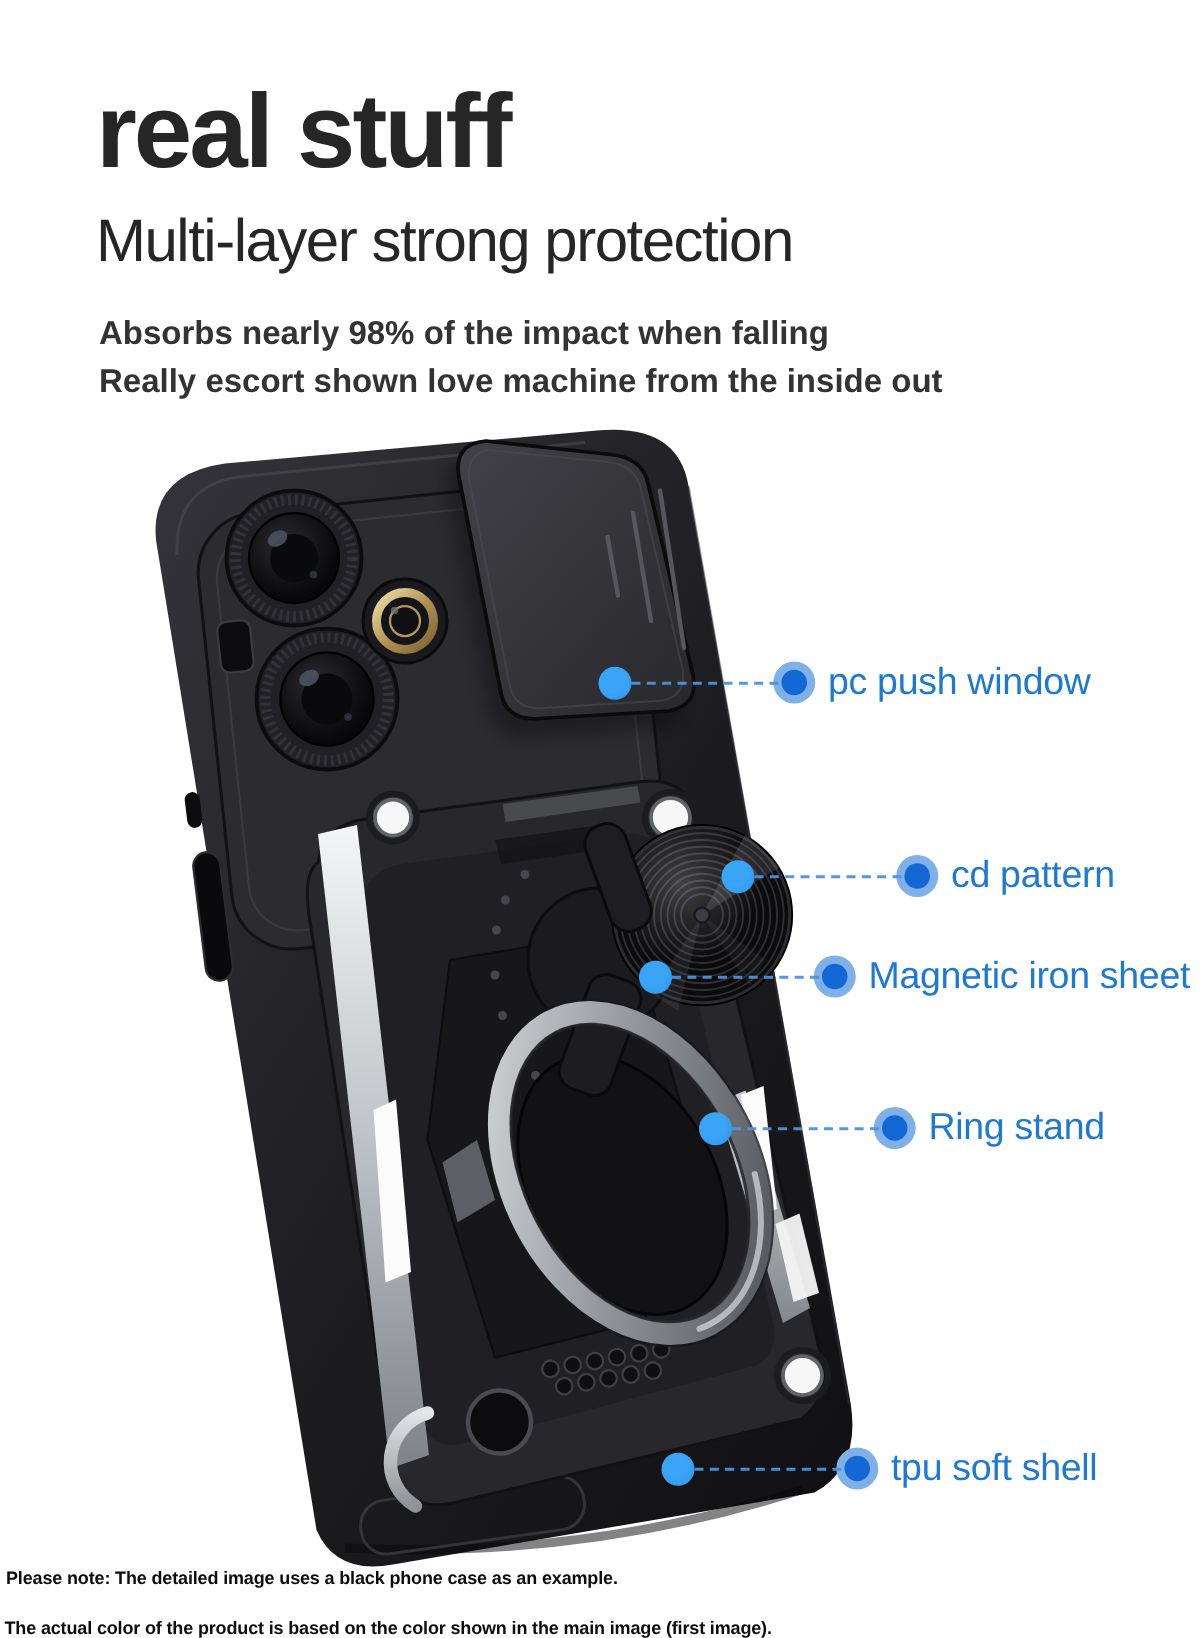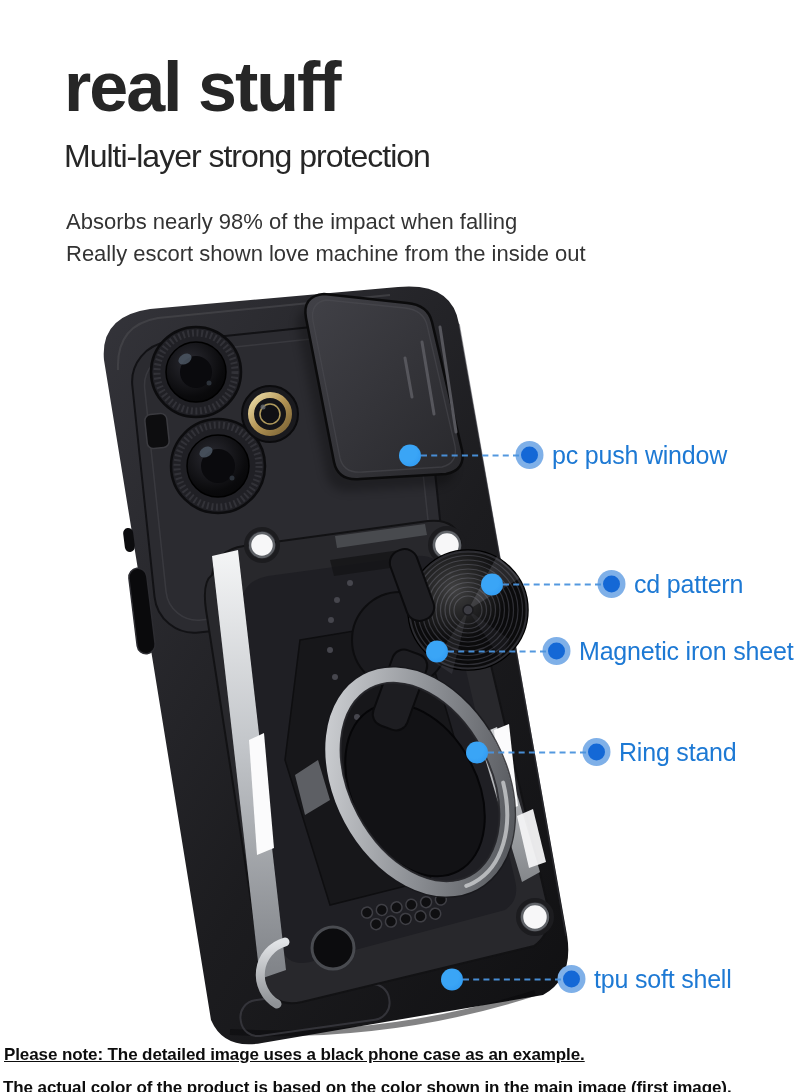--- a/index.html
+++ b/index.html
@@ -10,25 +10,25 @@
   }
   .stage{position:absolute;inset:0;width:800px;height:1092px;}
   
   .title{
     position:absolute;left:64px;top:52px;margin:0;
     font-size:70px;font-weight:800;letter-spacing:-2px;line-height:1;
     color:var(--title-color,#262626);
   }
   .subtitle{
     position:absolute;left:64px;top:138px;margin:0;
-    font-size:32px;font-weight:400;letter-spacing:-1px;line-height:1.15;
+    font-size:40px;font-weight:400;letter-spacing:-1px;line-height:1.15;
     color:var(--title-color,#2b2b2b);
   }
   .desc{position:absolute;left:66px;top:206px;}
-  .desc p{margin:0;font-size:22px;line-height:32px;font-weight:400;color:var(--body-color,#333);}
+  .desc p{margin:0;font-size:22px;line-height:32px;font-weight:700;color:var(--body-color,#333);}
   
   .render{position:absolute;left:0;top:0;z-index:1;}
   
   .callout{
     position:absolute;display:flex;align-items:center;z-index:2;
     transform:translateY(-50%);white-space:nowrap;
   }
   .adot{
     width:22px;height:22px;border-radius:50%;flex:0 0 auto;
     background:radial-gradient(circle at 40% 38%, #3aa5f6 0 45%, var(--anchor-dot,#2b95f0) 100%);
@@ -42,22 +42,22 @@
     background:var(--dot-core,#1468d6);
     box-shadow:0 0 0 5.5px var(--dot-halo,rgba(127,176,232,.75));
     margin-left:2px;
   }
   .clabel{
     margin-left:14px;font-size:25px;letter-spacing:-.2px;
     color:var(--accent-blue,#1d79d4);
   }
   
   .note{
-    position:absolute;left:4px;z-index:3;font-weight:700;font-size:17px;
-    color:var(--note-color,#0d0d0d);letter-spacing:-.1px;white-space:nowrap;text-decoration:underline;
+    position:absolute;left:4px;z-index:3;font-weight:700;font-size:12px;
+    color:var(--note-color,#0d0d0d);letter-spacing:-.1px;white-space:nowrap;
   }
   .n1{top:1045px;}
   .n2{top:1078px;left:3px;}
 </style>
 </head>
 <body>
 
 <div class="stage">
 
   <h1 class="title">real stuff</h1>

